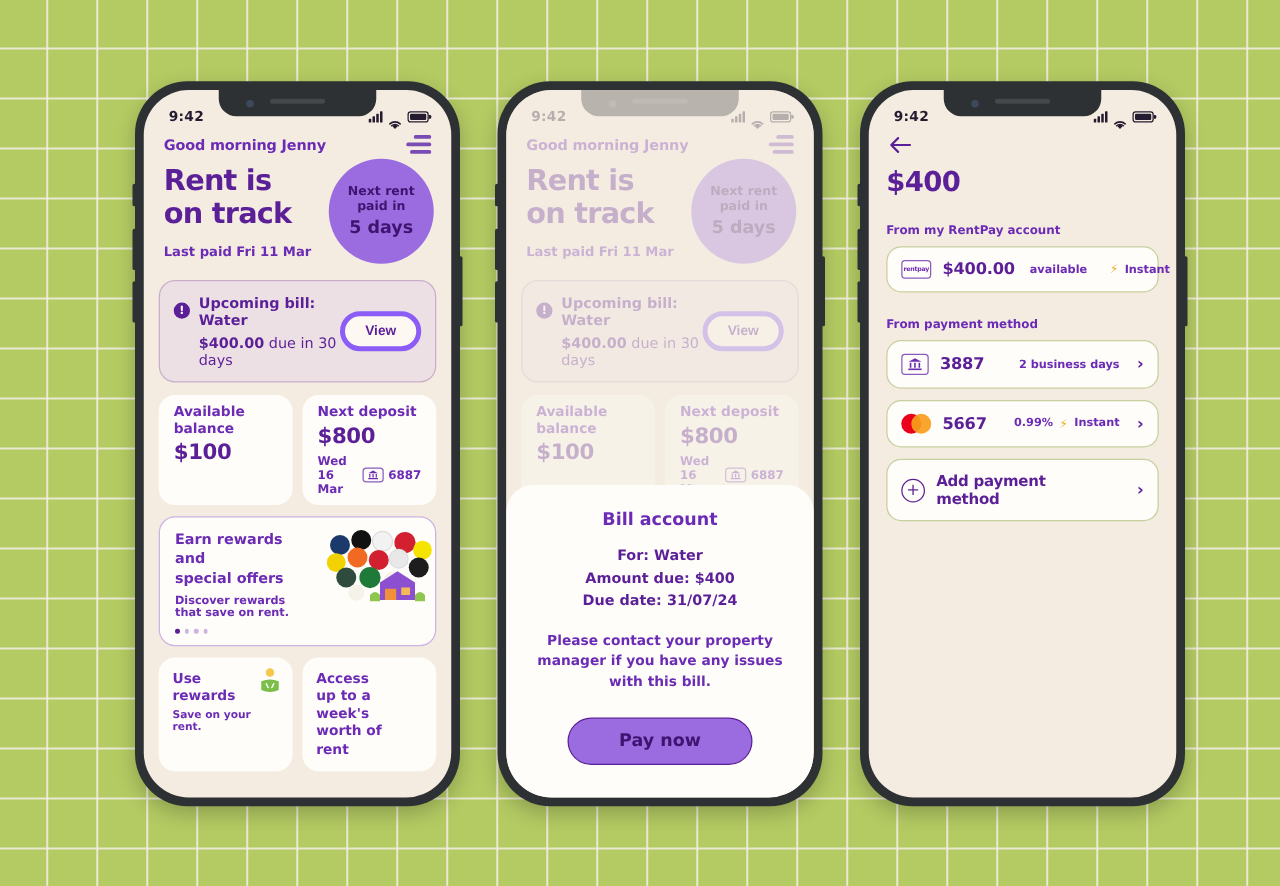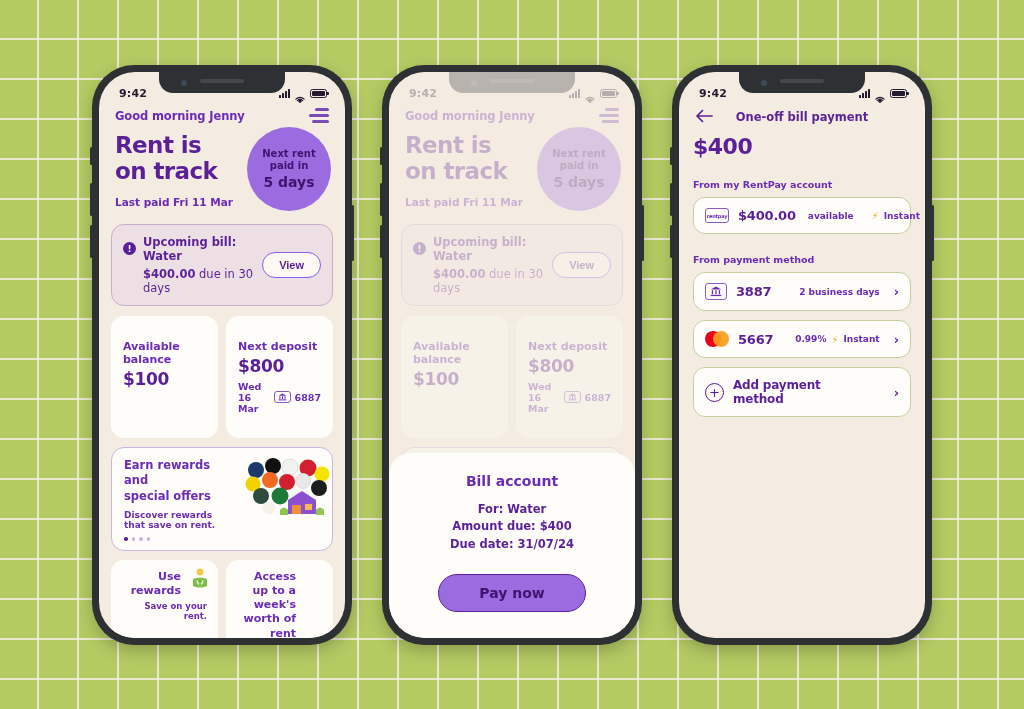--- a/index.html
+++ b/index.html
@@ -10,21 +10,21 @@
   }
   body {
     background-color:#b4cb63;
     background-image:
       linear-gradient(to right, rgba(243,238,228,0.85) 2px, transparent 2px),
       linear-gradient(to bottom, rgba(243,238,228,0.85) 2px, transparent 2px);
     background-size:40px 40px;
     background-position:-3px -2px;
     position:relative;
   }
-  .stage { position:absolute; inset:0; }
+  .stage { position:absolute; inset:0;margin-left:16px; }
 
   
   .phone {
     position:absolute; width:260px; height:580px;
     background:#2e3133;
     border-radius:42px;
     padding:7px;
     box-shadow:0 6px 16px rgba(0,0,0,0.22);
   }
   .phone.p1 { left:92px;  top:65px; }
@@ -109,28 +109,28 @@
   .alert .txt { flex:1; }
   .alert .row1 { display:flex; align-items:center; gap:7px; font-size:11.5px; color:#5b1f97; font-weight:600; }
   .alert .excl {
     width:13px; height:13px; border-radius:50%; background:#5b1f97; color:#fff;
     font-size:9px; font-weight:800; display:flex; align-items:center; justify-content:center;
     flex:0 0 auto;
   }
   .alert .row2 { margin-top:4px; margin-left:20px; font-size:11.5px; color:#5b1f97; }
   .alert .row2 b { font-weight:800; }
   .view-btn {
-    background:#fdf8f2; border:1px solid #8b5cf6; border-radius:16px;
+    background:#fdf8f2; border:4px solid #8b5cf6; border-radius:16px;
     padding:6px 16px; font-size:11px; color:#5b1f97; font-weight:600; cursor:pointer;
     flex:0 0 auto;
   }
 
   .grid2 { display:flex; gap:8px; margin:10px 12px 0 12px; }
   .card {
-    background:#fffdf9; border-radius:13px; padding:24px 12px; flex:1;
+    background:#fffdf9; border-radius:13px; padding:7px 12px; flex:1;
   }
   .card .lbl { font-size:11px; color:#6b2bb5; font-weight:600; }
   .card .big { font-size:17px; color:#5b1f97; font-weight:800; margin-top:3px; letter-spacing:-0.3px; }
   .card .meta { font-size:9.5px; color:#6b2bb5; font-weight:600; margin-top:5px; display:flex; align-items:center; gap:4px; }
   .bank-chip {
     border:1px solid #8a5bbd; border-radius:3px; padding:1px 3px;
     display:inline-flex; align-items:center; justify-content:center;
   }
 
   .rewards {
@@ -149,21 +149,21 @@
 
   .wide-card {
     margin:9px 12px 0 12px; background:#fffdf9; border-radius:13px;
     padding:13px 14px; display:flex; align-items:center; justify-content:space-between;
   }
   .wide-card .lbl { font-size:11.5px; color:#6b2bb5; font-weight:600; }
 
   .mini-grid { display:flex; gap:8px; margin:9px 12px 0 12px; }
   .mini {
     background:#fffdf9; border-radius:13px; padding:10px 11px; flex:1;
-    position:relative; min-height:43px;text-align:right;
+    position:relative; min-height:43px;
   }
   .mini .t { font-size:11px; color:#6b2bb5; font-weight:700; line-height:1.3; padding-right:26px; }
   .mini .s { font-size:8.5px; color:#6b2bb5; font-weight:600; margin-top:3px; }
   .mini .art { position:absolute; right:8px; top:8px; }
 
   
   .dim {
     position:absolute; inset:0; background:rgba(244,236,225,0.70);
     z-index:40; border-radius:36px;
   }
@@ -524,20 +524,24 @@
           <span>Water</span>
         </div>
         <div class="line">
           <b>Amount due:</b>
           <span>$400</span>
         </div>
         <div class="line">
           <b>Due date:</b>
           <span>31/07/24</span>
         </div>
+        <div class="note">
+          <span>Please contact your property manager if you</span>
+          <span>have any issues with this bill.</span>
+        </div>
         <button class="paynow">Pay now</button>
       </div>
     </div>
   </div>
 
   <div class="phone p3">
     <div class="sidebtn silent"></div>
     <div class="sidebtn volup"></div>
     <div class="sidebtn voldn"></div>
     <div class="sidebtn power"></div>
@@ -566,21 +570,20 @@
           <span class="ic-batt"></span>
         </div>
       </div>
 
       <div class="navbar">
         <span class="back-arrow">
           <svg width="18" height="14" viewBox="0 0 18 14">
               <path d="M17 7 H2 M7.5 1.5 L2 7 L7.5 12.5" stroke="#5b1f97" stroke-width="1.7" fill="none" stroke-linecap="round" stroke-linejoin="round"></path>
             </svg>
         </span>
-        <div class="nav-title">One-off bill payment</div>
       </div>
 
       <div class="p3body">
         <div class="p3amt">$400</div>
 
         <div class="sect-lbl">From my RentPay account</div>
         <div class="pay-row">
           <span class="rp-chip">rentpay</span>
           <span class="name">$400.00</span>
           <span class="avail-sub">available</span>

